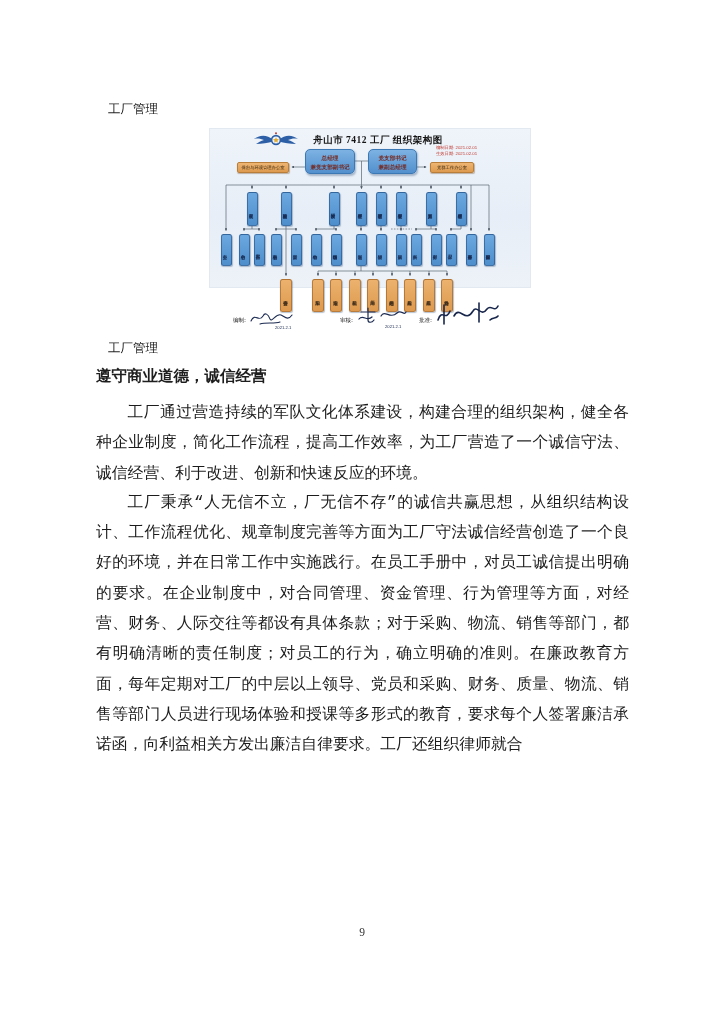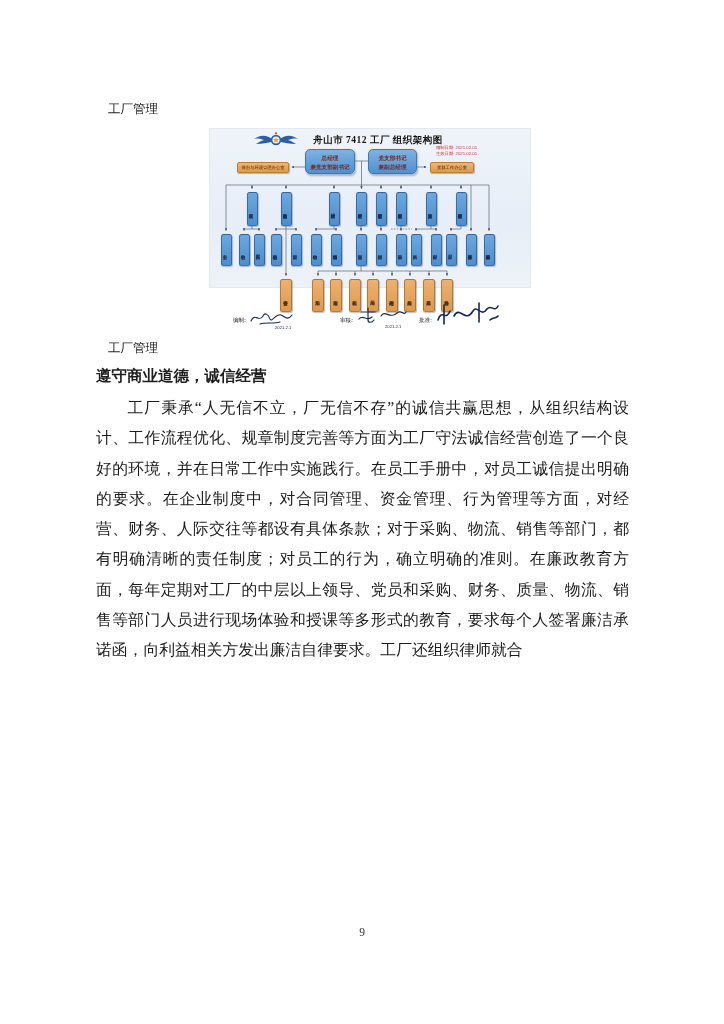--- a/index.html
+++ b/index.html
@@ -210,18 +210,19 @@
           <path d="M20,16 C26,5 31,24 39,11 C43,4 47,18 53,9 C57,4 61,13 64,6"></path>
           <path d="M45,3 V22"></path>
           <path d="M56,20 C59,17 62,19 64,16"></path>
         </g>
       </svg>
 
     </div>
 
     <p class="sec-label second">工厂管理</p>
     <h3 class="sec-heading" style="margin-top:11px;">遵守商业道德，诚信经营</h3>
+    <p class="body" style="margin-top:12px;">工厂通过营造持续的军队文化体系建设，构建合理的组织架构，健全各种企业制度，简化工作流程，提高工作效率，为工厂营造了一个诚信守法、诚信经营、利于改进、创新和快速反应的环境。</p>
     <p class="body">工厂秉承“人无信不立，厂无信不存”的诚信共赢思想，从组织结构设计、工作流程优化、规章制度完善等方面为工厂守法诚信经营创造了一个良好的环境，并在日常工作中实施践行。在员工手册中，对员工诚信提出明确的要求。在企业制度中，对合同管理、资金管理、行为管理等方面，对经营、财务、人际交往等都设有具体条款；对于采购、物流、销售等部门，都有明确清晰的责任制度；对员工的行为，确立明确的准则。在廉政教育方面，每年定期对工厂的中层以上领导、党员和采购、财务、质量、物流、销售等部门人员进行现场体验和授课等多形式的教育，要求每个人签署廉洁承诺函，向利益相关方发出廉洁自律要求。工厂还组织律师就合</p>
 
   </div>
 
   <div class="page-number">9</div>
 </div>
 
 </body></html>

